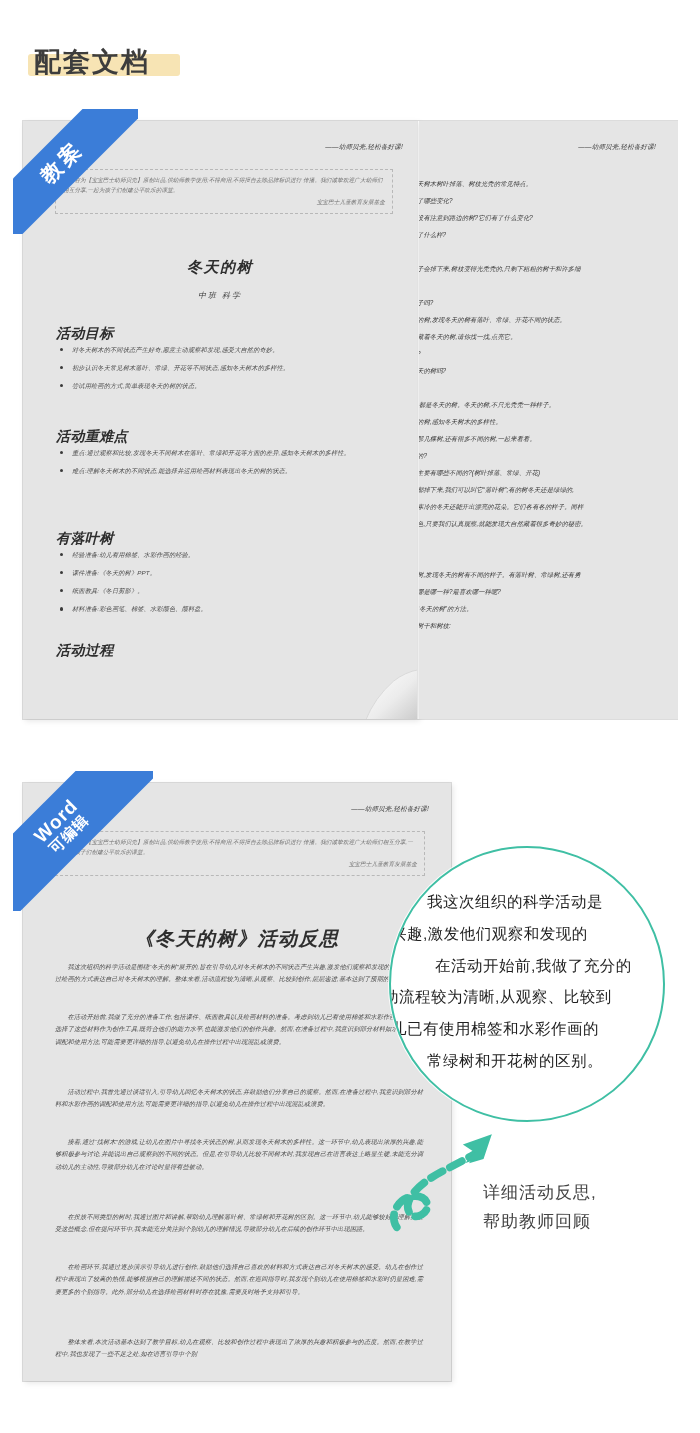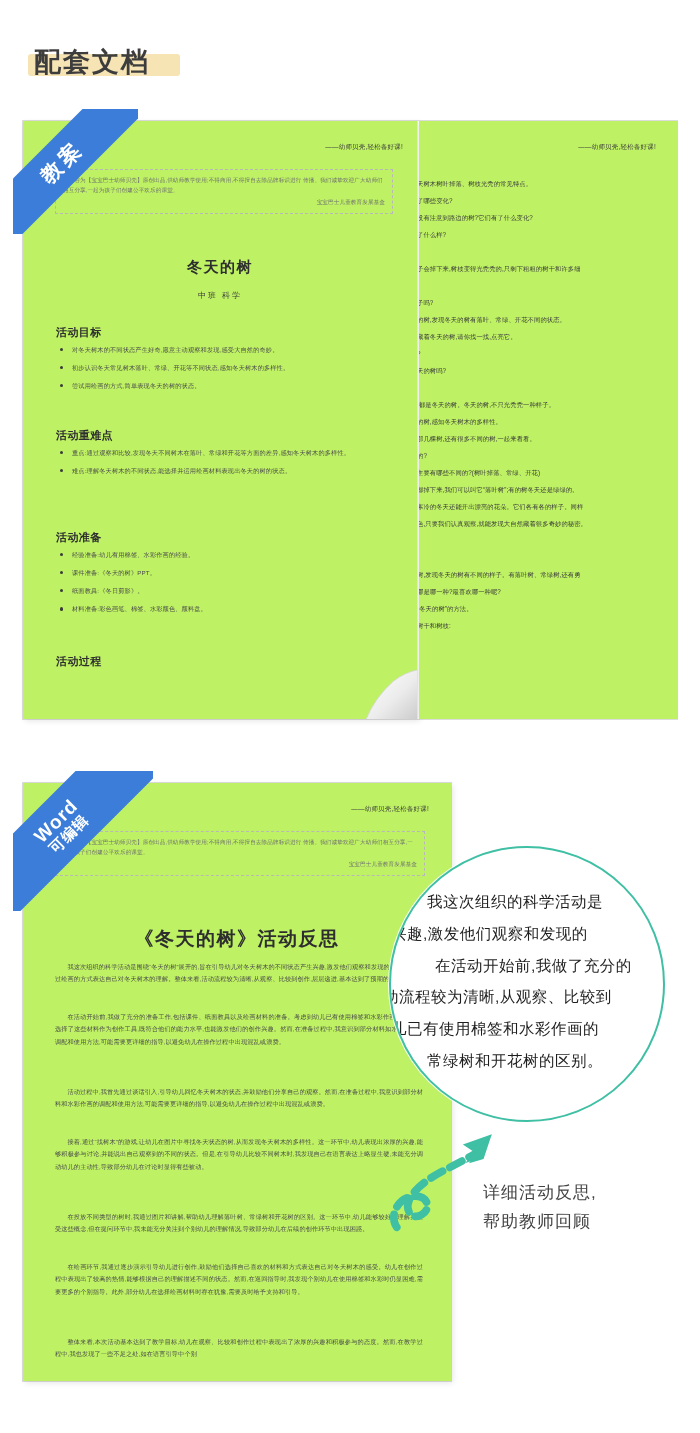--- a/index.html
+++ b/index.html
@@ -45,22 +45,23 @@
   
   .doc-card {
     position: absolute;
     background: #ffffff;
     border: 1px solid #dcdcdc;
   }
 
   
   .sheet {
     position: absolute;
-    background: #bef264;
+    background: #e5e5e5;
     overflow: hidden;
+    font-style: italic;
   }
 
   
   .ribbon-wrap {
     position: absolute;
     left: 0;
     top: 0;
     width: 125px;
     height: 125px;
     overflow: hidden;
@@ -132,21 +133,21 @@
     position: absolute;
     width: 100%;
     text-align: center;
     font-size: 8px;
     color: #3a3a3a;
     letter-spacing: 2px;
   }
 
   .sec-heading {
     position: absolute;
-    font-size: 11px;
+    font-size: 14px;
     font-weight: bold;
     color: #2e2e2e;
     letter-spacing: .4px;
     white-space: nowrap;
   }
 
   .bullet-list {
     position: absolute;
     list-style: none;
   }
@@ -276,29 +277,29 @@
       <li>初步认识冬天常见树木落叶、常绿、开花等不同状态,感知冬天树木的多样性。</li>
       <li>尝试用绘画的方式,简单表现冬天的树的状态。</li>
     </ul>
 
     <div class="sec-heading" style="left:33px; top:307px;">活动重难点</div>
     <ul class="bullet-list" style="left:33px; top:327px; width:330px;">
       <li>重点:通过观察和比较,发现冬天不同树木在落叶、常绿和开花等方面的差异,感知冬天树木的多样性。</li>
       <li>难点:理解冬天树木的不同状态,能选择并运用绘画材料表现出冬天的树的状态。</li>
     </ul>
 
-    <div class="sec-heading" style="left:33px; top:409px;">活动准备</div>
+    <div class="sec-heading" style="left:33px; top:409px;">有落叶树</div>
     <ul class="bullet-list" style="left:33px; top:429px; width:330px;">
       <li>经验准备:幼儿有用棉签、水彩作画的经验。</li>
       <li>课件准备:《冬天的树》PPT。</li>
       <li>纸面教具:《冬日剪影》。</li>
       <li>材料准备:彩色画笔、棉签、水彩颜色、颜料盘。</li>
     </ul>
 
-    <div class="sec-heading" style="left:33px; top:533px;">活动过程</div>
+    <div class="sec-heading" style="left:33px; top:521px;">活动过程</div>
 
     <svg class="page-curl" viewBox="0 0 48 48" style="right:-2px; bottom:-2px; width:56px; height:56px;">
       <defs>
         <linearGradient id="curlGrad" x1="0" y1="0" x2="1" y2="1">
           <stop offset="0%" stop-color="#ffffff"></stop>
           <stop offset="55%" stop-color="#ececec"></stop>
           <stop offset="100%" stop-color="#c9c9c9"></stop>
         </linearGradient>
       </defs>
       <path d="M48 4 L48 48 L2 48 Q10 28 26 14 Q36 6 48 4 Z" fill="url(#curlGrad)"></path>

